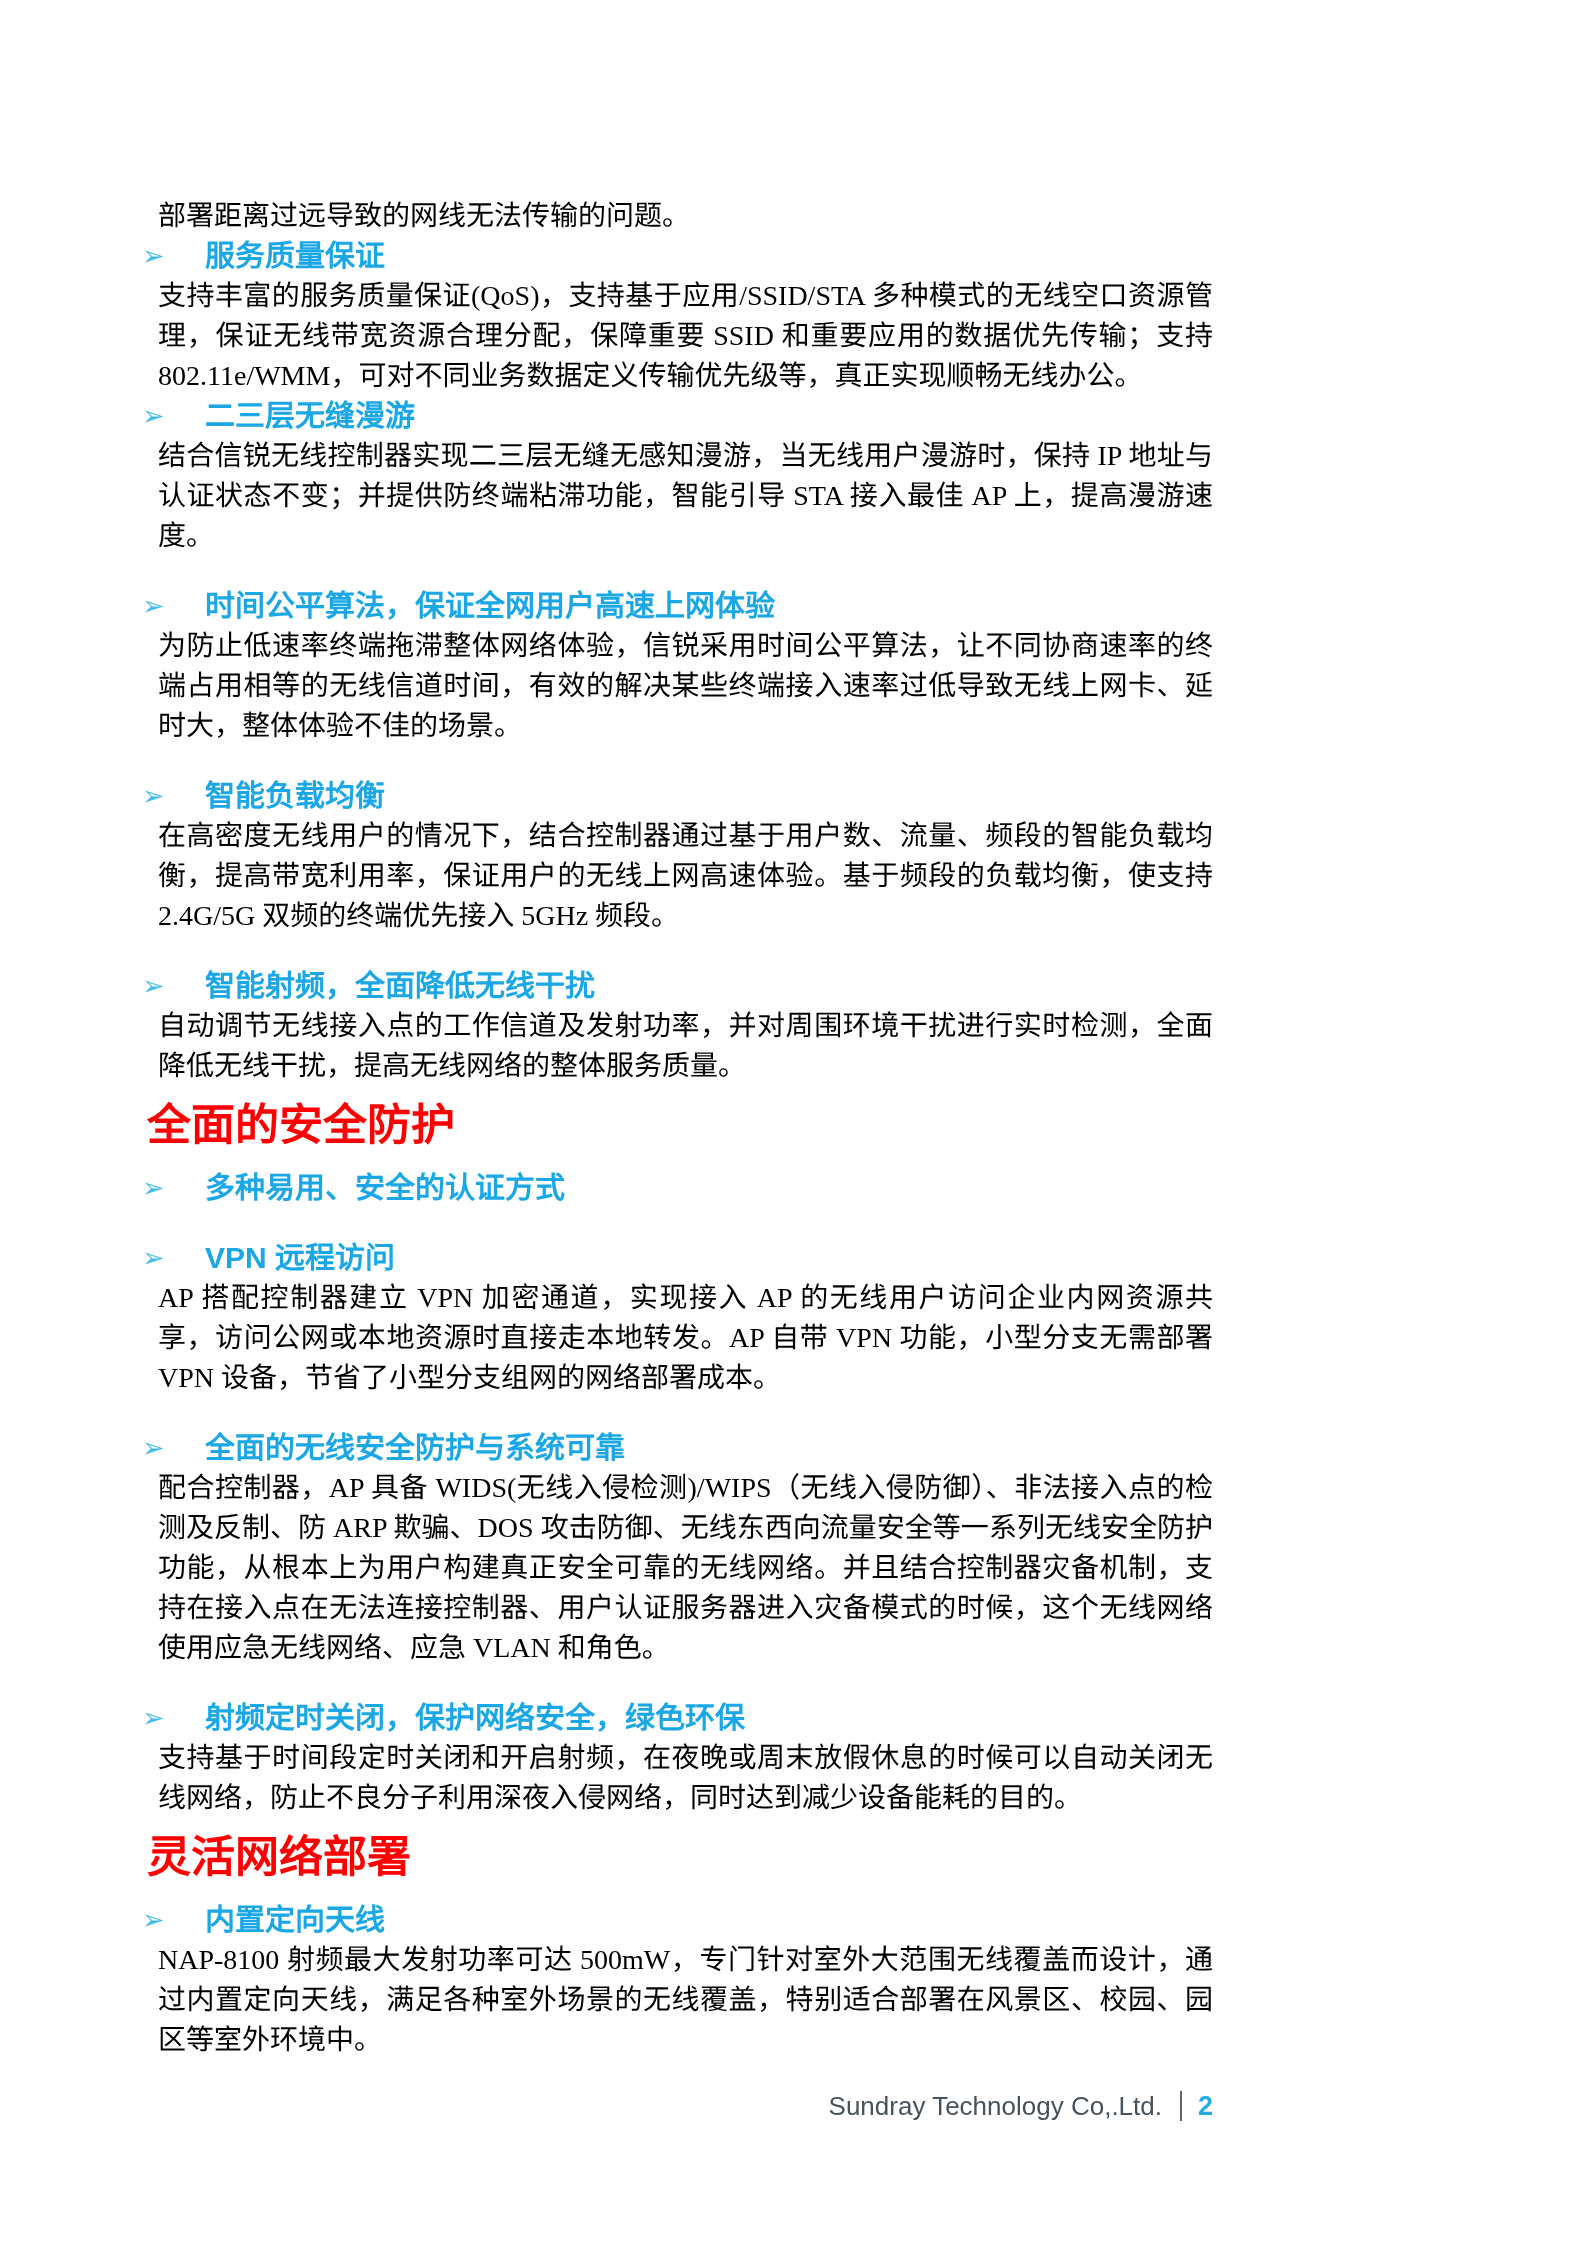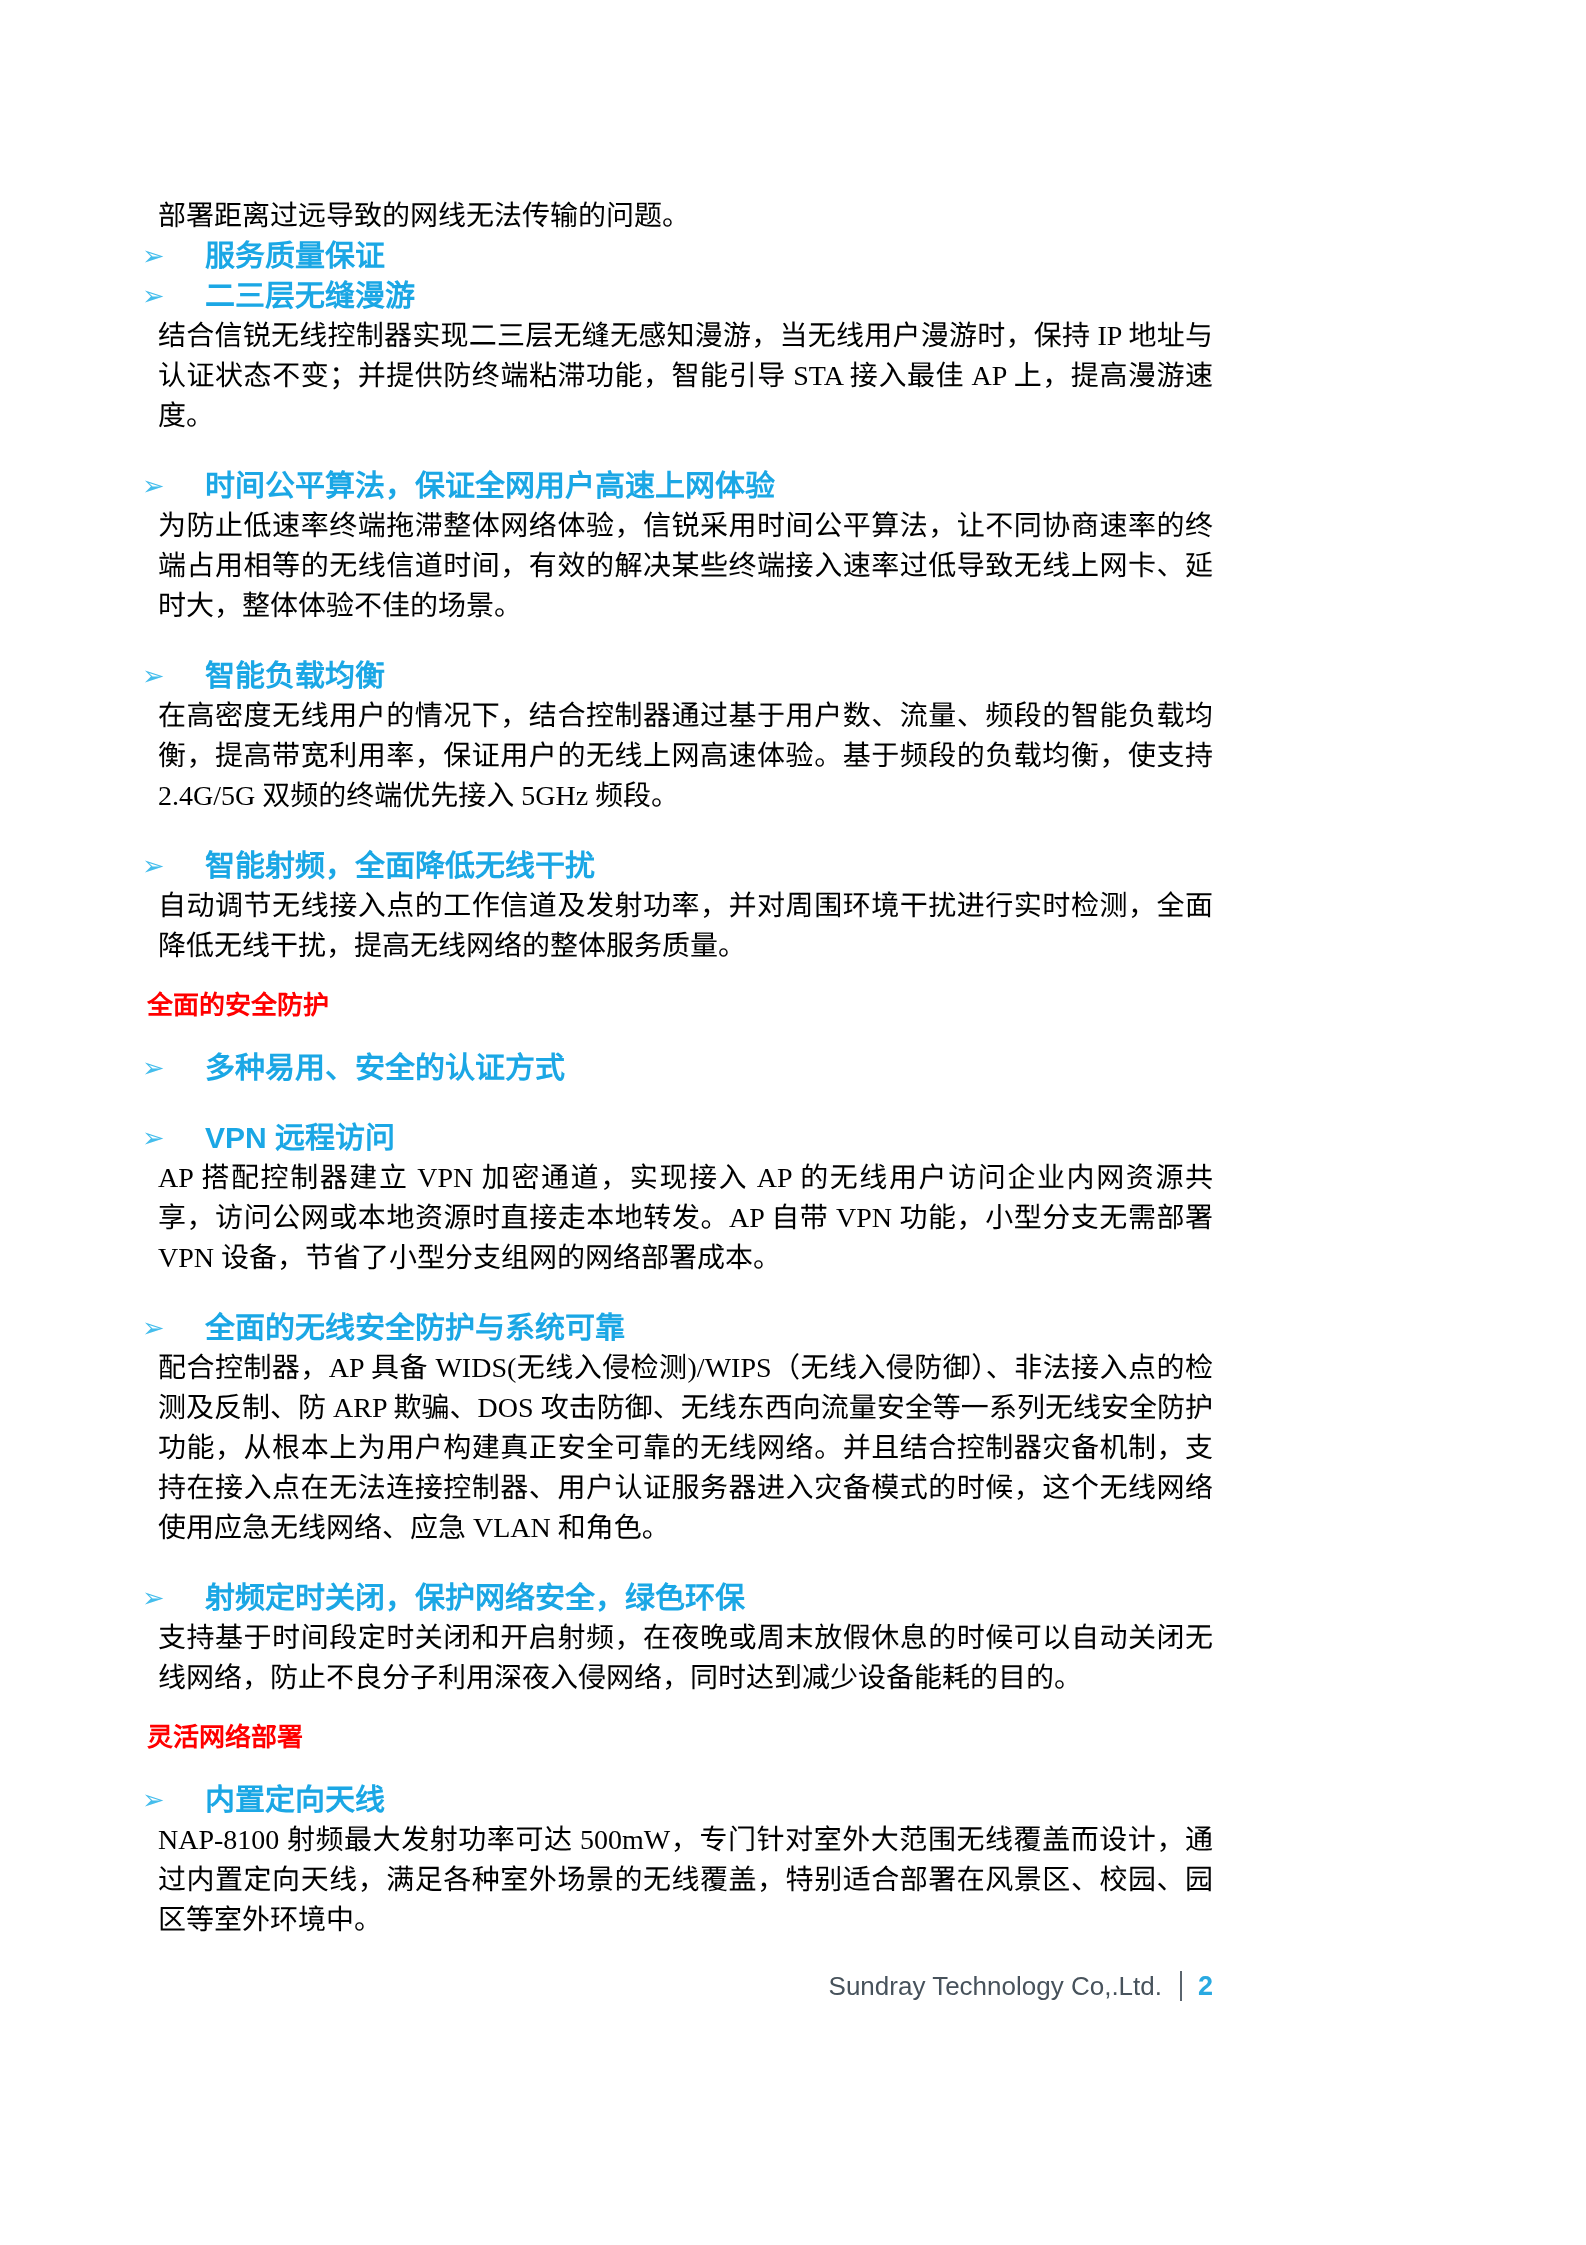--- a/index.html
+++ b/index.html
@@ -57,21 +57,21 @@
     font-size: 28px;
     line-height: 40px;
     text-align: justify;
     text-align-last: left;
     color: #000000;
   }
 
   
   .chapter-head {
     margin: 14px 0 0 5px;
-    font-size: 26px;
+    font-size: 44px;
     line-height: 52px;
     font-weight: bold;
     color: #FF0000;
     font-family: "Liberation Serif", serif;
   }
 
   
   .footer {
     margin-top: 26px;
     padding-right: 0;
@@ -105,20 +105,21 @@
 <div class="page">
   <div class="content">
 
     <p class="cont-line">部署距离过远导致的网线无法传输的问题。</p>
 
     <div class="section">
       <div class="bullet-row">
         <span class="bullet-arrow">➢</span>
         <span class="bullet-title">服务质量保证</span>
       </div>
+      <p class="para">支持丰富的服务质量保证(QoS)，支持基于应用/SSID/STA 多种模式的无线空口资源管理，保证无线带宽资源合理分配，保障重要 SSID 和重要应用的数据优先传输；支持 802.11e/WMM，可对不同业务数据定义传输优先级等，真正实现顺畅无线办公。</p>
     </div>
 
     <div class="section">
       <div class="bullet-row">
         <span class="bullet-arrow">➢</span>
         <span class="bullet-title">二三层无缝漫游</span>
       </div>
       <p class="para">结合信锐无线控制器实现二三层无缝无感知漫游，当无线用户漫游时，保持 IP 地址与认证状态不变；并提供防终端粘滞功能，智能引导 STA 接入最佳 AP 上，提高漫游速度。</p>
     </div>
 

